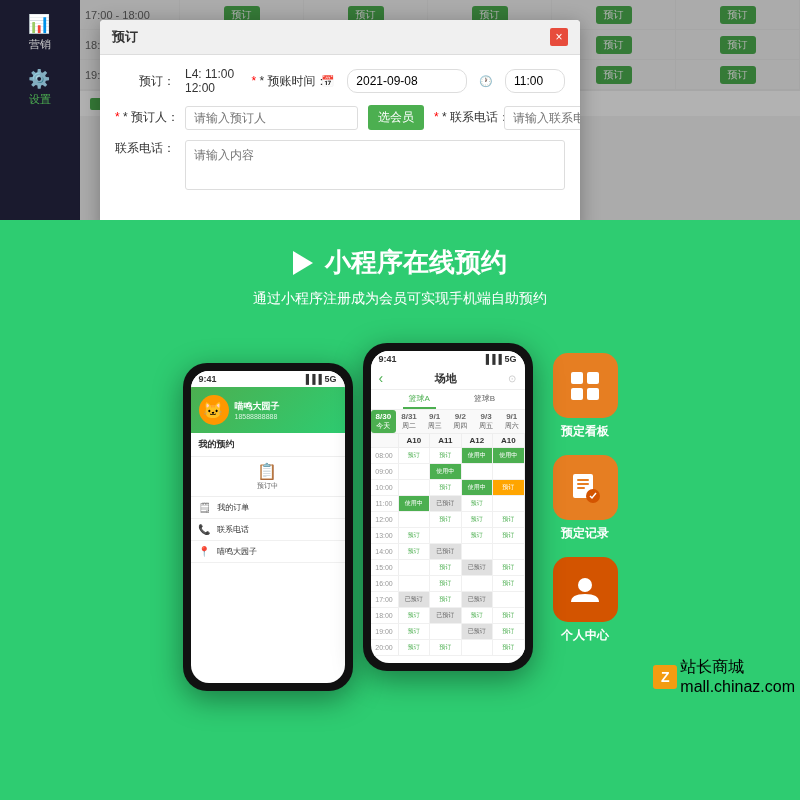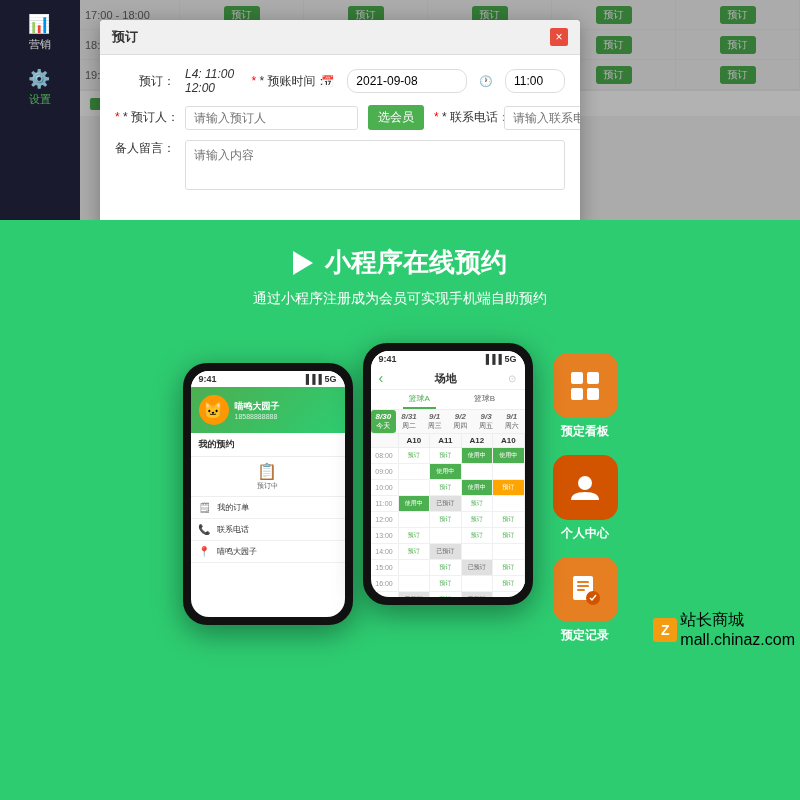--- a/index.html
+++ b/index.html
@@ -166,21 +166,20 @@
 
     .form-label.required::before {
       content: '* ';
       color: red;
     }
 
     .form-value {
       font-size: 12px;
       color: #333;
       flex: 1;
-      font-style: italic;
     }
 
     .form-input {
       border: 1px solid #ddd;
       border-radius: 3px;
       padding: 4px 8px;
       font-size: 12px;
       flex: 1;
       outline: none;
     }
@@ -254,21 +253,21 @@
       justify-content: center;
       align-items: flex-start;
       gap: 20px;
       padding: 0 20px 10px;
       position: relative;
     }
 
     
     .phone {
       width: 170px;
-      height: 262px;
+      height: 328px;
       background: #111;
       border-radius: 24px;
       padding: 8px;
       box-shadow: 0 8px 30px rgba(0,0,0,0.4);
       position: relative;
     }
 
     .phone.front {
       z-index: 2;
       margin-left: 20px;
@@ -350,21 +349,21 @@
       text-align: center;
       color: #666;
     }
 
     .date-cell.today {
       background: #4caf50;
       color: #fff;
       border-radius: 3px;
     }
 
-    .date-cell .day-num { font-weight: bold; font-size: 8px; font-style: italic; }
+    .date-cell .day-num { font-weight: bold; font-size: 8px; }
 
     .court-row-header {
       display: flex;
       background: #f9f9f9;
       border-bottom: 1px solid #eee;
     }
 
     .court-cell {
       flex: 1;
       padding: 2px;
@@ -663,21 +662,21 @@
           <input type="text" class="form-input-date" style="width: 60px;" value="11:00">
         </div>
         <div class="form-row">
           <span class="form-label required">* 预订人：</span>
           <input type="text" class="form-input" placeholder="请输入预订人" style="">
           <button class="btn-member">选会员</button>
           <span class="form-label required">* 联系电话：</span>
           <input type="text" class="form-input" placeholder="请输入联系电话" style="">
         </div>
         <div class="form-row" style="align-items:flex-start;">
-          <span class="form-label">备人留言：</span>
+          <span class="form-label">联系电话：</span>
           <textarea class="form-textarea" placeholder="请输入内容" style=""></textarea>
         </div>
       </div>
       <div class="modal-footer">
         
         
       </div>
     </div>
   </div>
 </div>
@@ -885,41 +884,41 @@
         <svg width="36" height="36" viewBox="0 0 36 36">
           <rect x="4" y="4" width="12" height="12" rx="2" fill="white"></rect>
           <rect x="4" y="20" width="12" height="12" rx="2" fill="white"></rect>
           <rect x="20" y="4" width="12" height="12" rx="2" fill="white"></rect>
           <rect x="20" y="20" width="12" height="12" rx="2" fill="white"></rect>
         </svg>
       </div>
       <span class="icon-label">预定看板</span>
     </div>
     <div class="feature-icon">
-      <div class="icon-badge dark-orange">
-        <svg width="36" height="36" viewBox="0 0 36 36">
-          <circle cx="18" cy="13" r="7" fill="white"></circle>
-          <path d="M4 30 Q4 22 18 22 Q32 22 32 30" fill="white"></path>
-        </svg>
-      </div>
-      <span class="icon-label">个人中心</span>
-    </div>
-    <div class="feature-icon">
       <div class="icon-badge orange">
         <svg width="36" height="36" viewBox="0 0 36 36">
           <rect x="6" y="4" width="20" height="24" rx="2" fill="white"></rect>
           <rect x="10" y="9" width="12" height="2" rx="1" fill="#e67e22"></rect>
           <rect x="10" y="13" width="12" height="2" rx="1" fill="#e67e22"></rect>
           <rect x="10" y="17" width="8" height="2" rx="1" fill="#e67e22"></rect>
           <circle cx="26" cy="26" r="7" fill="#d35400"></circle>
           <path d="M23 26 L25 28 L29 23" stroke="white" stroke-width="1.5" fill="none"></path>
         </svg>
       </div>
       <span class="icon-label">预定记录</span>
     </div>
+    <div class="feature-icon">
+      <div class="icon-badge dark-orange">
+        <svg width="36" height="36" viewBox="0 0 36 36">
+          <circle cx="18" cy="13" r="7" fill="white"></circle>
+          <path d="M4 30 Q4 22 18 22 Q32 22 32 30" fill="white"></path>
+        </svg>
+      </div>
+      <span class="icon-label">个人中心</span>
+    </div>
   </div>
 
   <div class="watermark">
     <div class="watermark-z">Z</div>
     <div>
       <div>站长商城</div>
       <div>mall.chinaz.com</div>
     </div>
   </div>
 </div>

